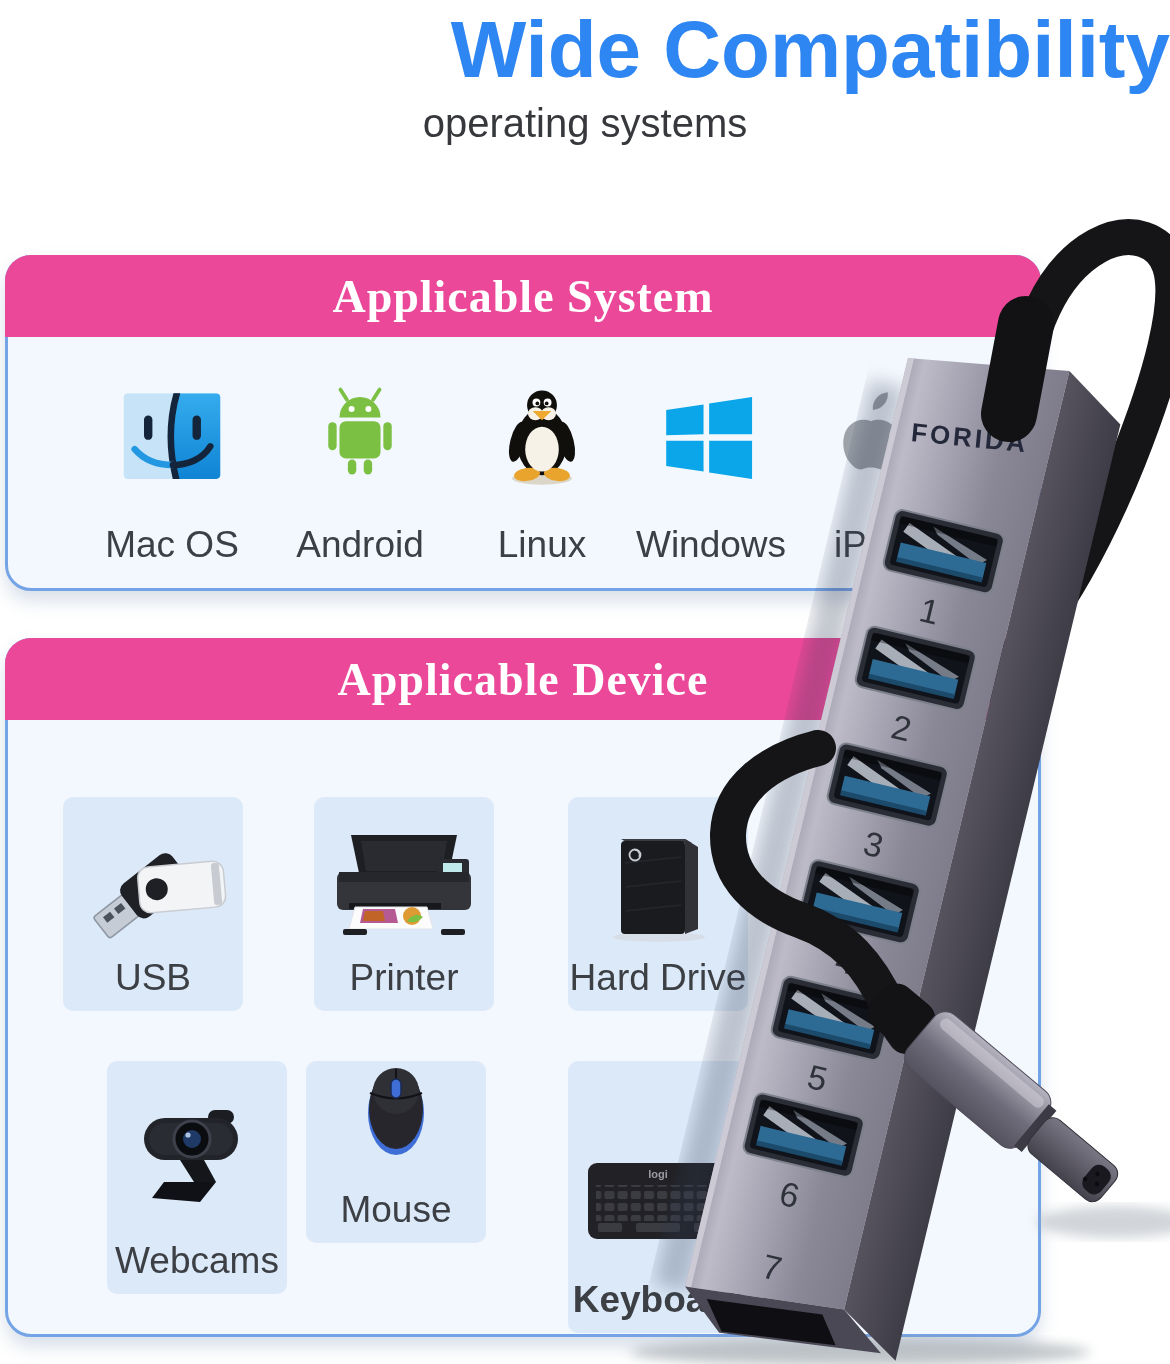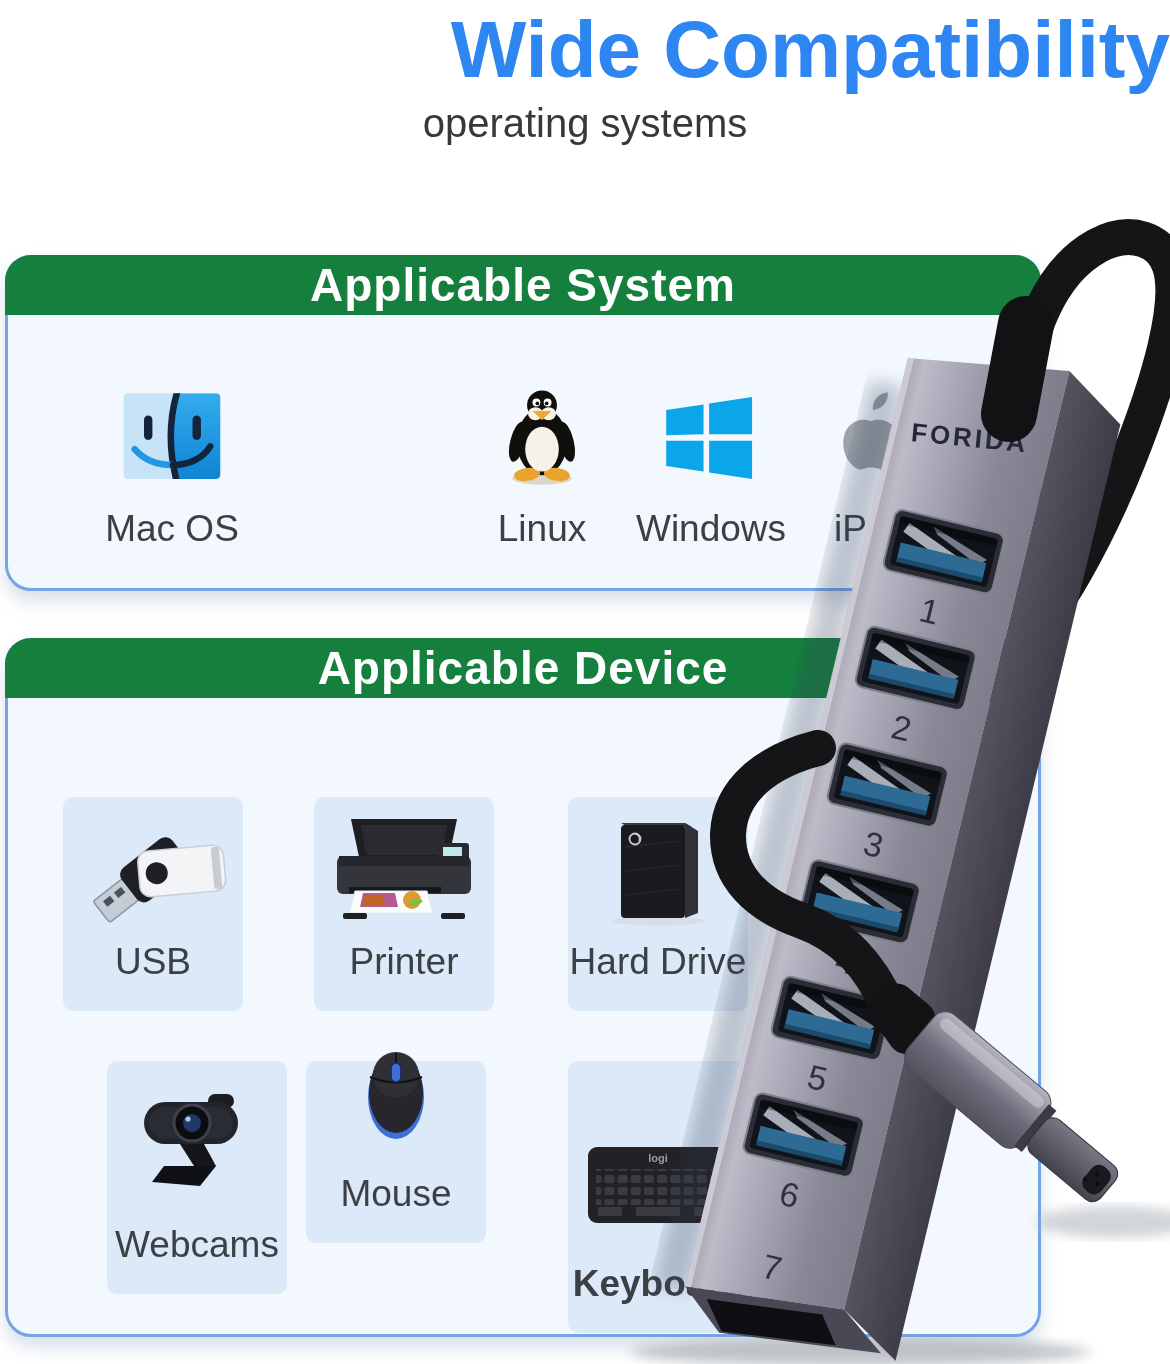--- a/index.html
+++ b/index.html
@@ -17,36 +17,36 @@
     font-size:40px;line-height:47px;color:#36383C;
   }
   .panel{
     position:absolute;left:5px;width:1030px;background:#F3F8FE;
     border:3px solid #74A3E6;border-radius:26px;
     box-shadow:0 10px 18px rgba(120,145,180,.28);
   }
   #panel-system{top:255px;height:330px;}
   #panel-device{top:638px;height:693px;}
   .panel-band{
-    position:absolute;top:-3px;left:-3px;right:-3px;height:60px;
-    background:#15803d;border-radius:26px 26px 0 0;
-    display:flex;align-items:center;justify-content:center;
+    position:absolute;top:-3px;left:-3px;right:-3px;height:82px;
+    background:#ec4899;border-radius:26px 26px 0 0;
+    display:flex;align-items:center;justify-content:center;font-family:Liberation Serif, serif;
   }
   .panel-band .band-title{
     font-size:46px;font-weight:bold;color:#ffffff;letter-spacing:1px;
   }
   .sys-item{
     position:absolute;top:124px;width:150px;
-    display:flex;flex-direction:column;align-items:center;
+    display:flex;flex-direction:column;align-items:center;gap:16px;
   }
   .sys-item .os-label{margin-top:10px;font-size:37px;color:#3C4045;white-space:nowrap;}
   .tile{
     position:absolute;width:180px;background:#DCE9F8;border-radius:10px;
     display:flex;flex-direction:column;align-items:center;justify-content:flex-end;
-    padding-bottom:28px;box-sizing:border-box;
+    padding-bottom:12px;box-sizing:border-box;
   }
   .tile .dev-label{font-size:37px;color:#3C4045;white-space:nowrap;margin-top:4px;}
   #overlay{position:absolute;left:0;top:0;width:1170px;height:1364px;pointer-events:none;}
   svg text{font-family:"Liberation Sans", sans-serif;}
 </style>
 </head>
 <body>
 
 <div class="main-title">Wide Compatibility</div>
 <div class="subtitle">
@@ -77,20 +77,39 @@
           <rect x="30" y="36" width="9" height="26" rx="4.5" fill="#14243A"></rect>
           <rect x="82" y="36" width="9" height="26" rx="4.5" fill="#14243A"></rect>
           <path d="M20,72 C31,85 46,89 61,89" stroke="#2397E2" stroke-width="7" fill="none" stroke-linecap="round"></path>
           <path d="M61,89 C78,89 93,82 101,69" stroke="#14243A" stroke-width="7" fill="none" stroke-linecap="round"></path>
         </g>
       </svg>
     </span>
     <span class="os-label">Mac OS</span>
   </div>
 
+  <div class="sys-item" style="left:277px;">
+    <span>
+      <svg width="112" height="112" viewBox="0 0 120 120">
+        <g fill="#7CC043">
+          <path d="M38,38 a22,22 0 0 1 44,0 z"></path>
+          <rect x="38" y="42" width="44" height="40" rx="7"></rect>
+          <rect x="26" y="43" width="9" height="30" rx="4.5"></rect>
+          <rect x="85" y="43" width="9" height="30" rx="4.5"></rect>
+          <rect x="47" y="83" width="9" height="16" rx="4.5"></rect>
+          <rect x="64" y="83" width="9" height="16" rx="4.5"></rect>
+        </g>
+        <line x1="46" y1="19" x2="39" y2="8" stroke="#7CC043" stroke-width="4" stroke-linecap="round"></line>
+        <line x1="74" y1="19" x2="81" y2="8" stroke="#7CC043" stroke-width="4" stroke-linecap="round"></line>
+        <circle cx="51" cy="29" r="3.2" fill="#ffffff"></circle>
+        <circle cx="69" cy="29" r="3.2" fill="#ffffff"></circle>
+      </svg>
+    </span>
+    <span class="os-label">Android</span>
+  </div>
 
   <div class="sys-item" style="left:459px;">
     <span>
       <svg width="112" height="112" viewBox="0 0 120 120">
         <ellipse cx="60" cy="103" rx="32" ry="7" fill="#DCD6C8"></ellipse>
         <ellipse cx="34" cy="64" rx="8" ry="22" fill="#100F0C" transform="rotate(14 34 64)"></ellipse>
         <ellipse cx="86" cy="64" rx="8" ry="22" fill="#100F0C" transform="rotate(-14 86 64)"></ellipse>
         <ellipse cx="60" cy="64" rx="27" ry="36" fill="#100F0C"></ellipse>
         <circle cx="60" cy="25" r="16" fill="#100F0C"></circle>
         <ellipse cx="44" cy="99" rx="14" ry="7" fill="#E8A42C" transform="rotate(-8 44 99)"></ellipse>

